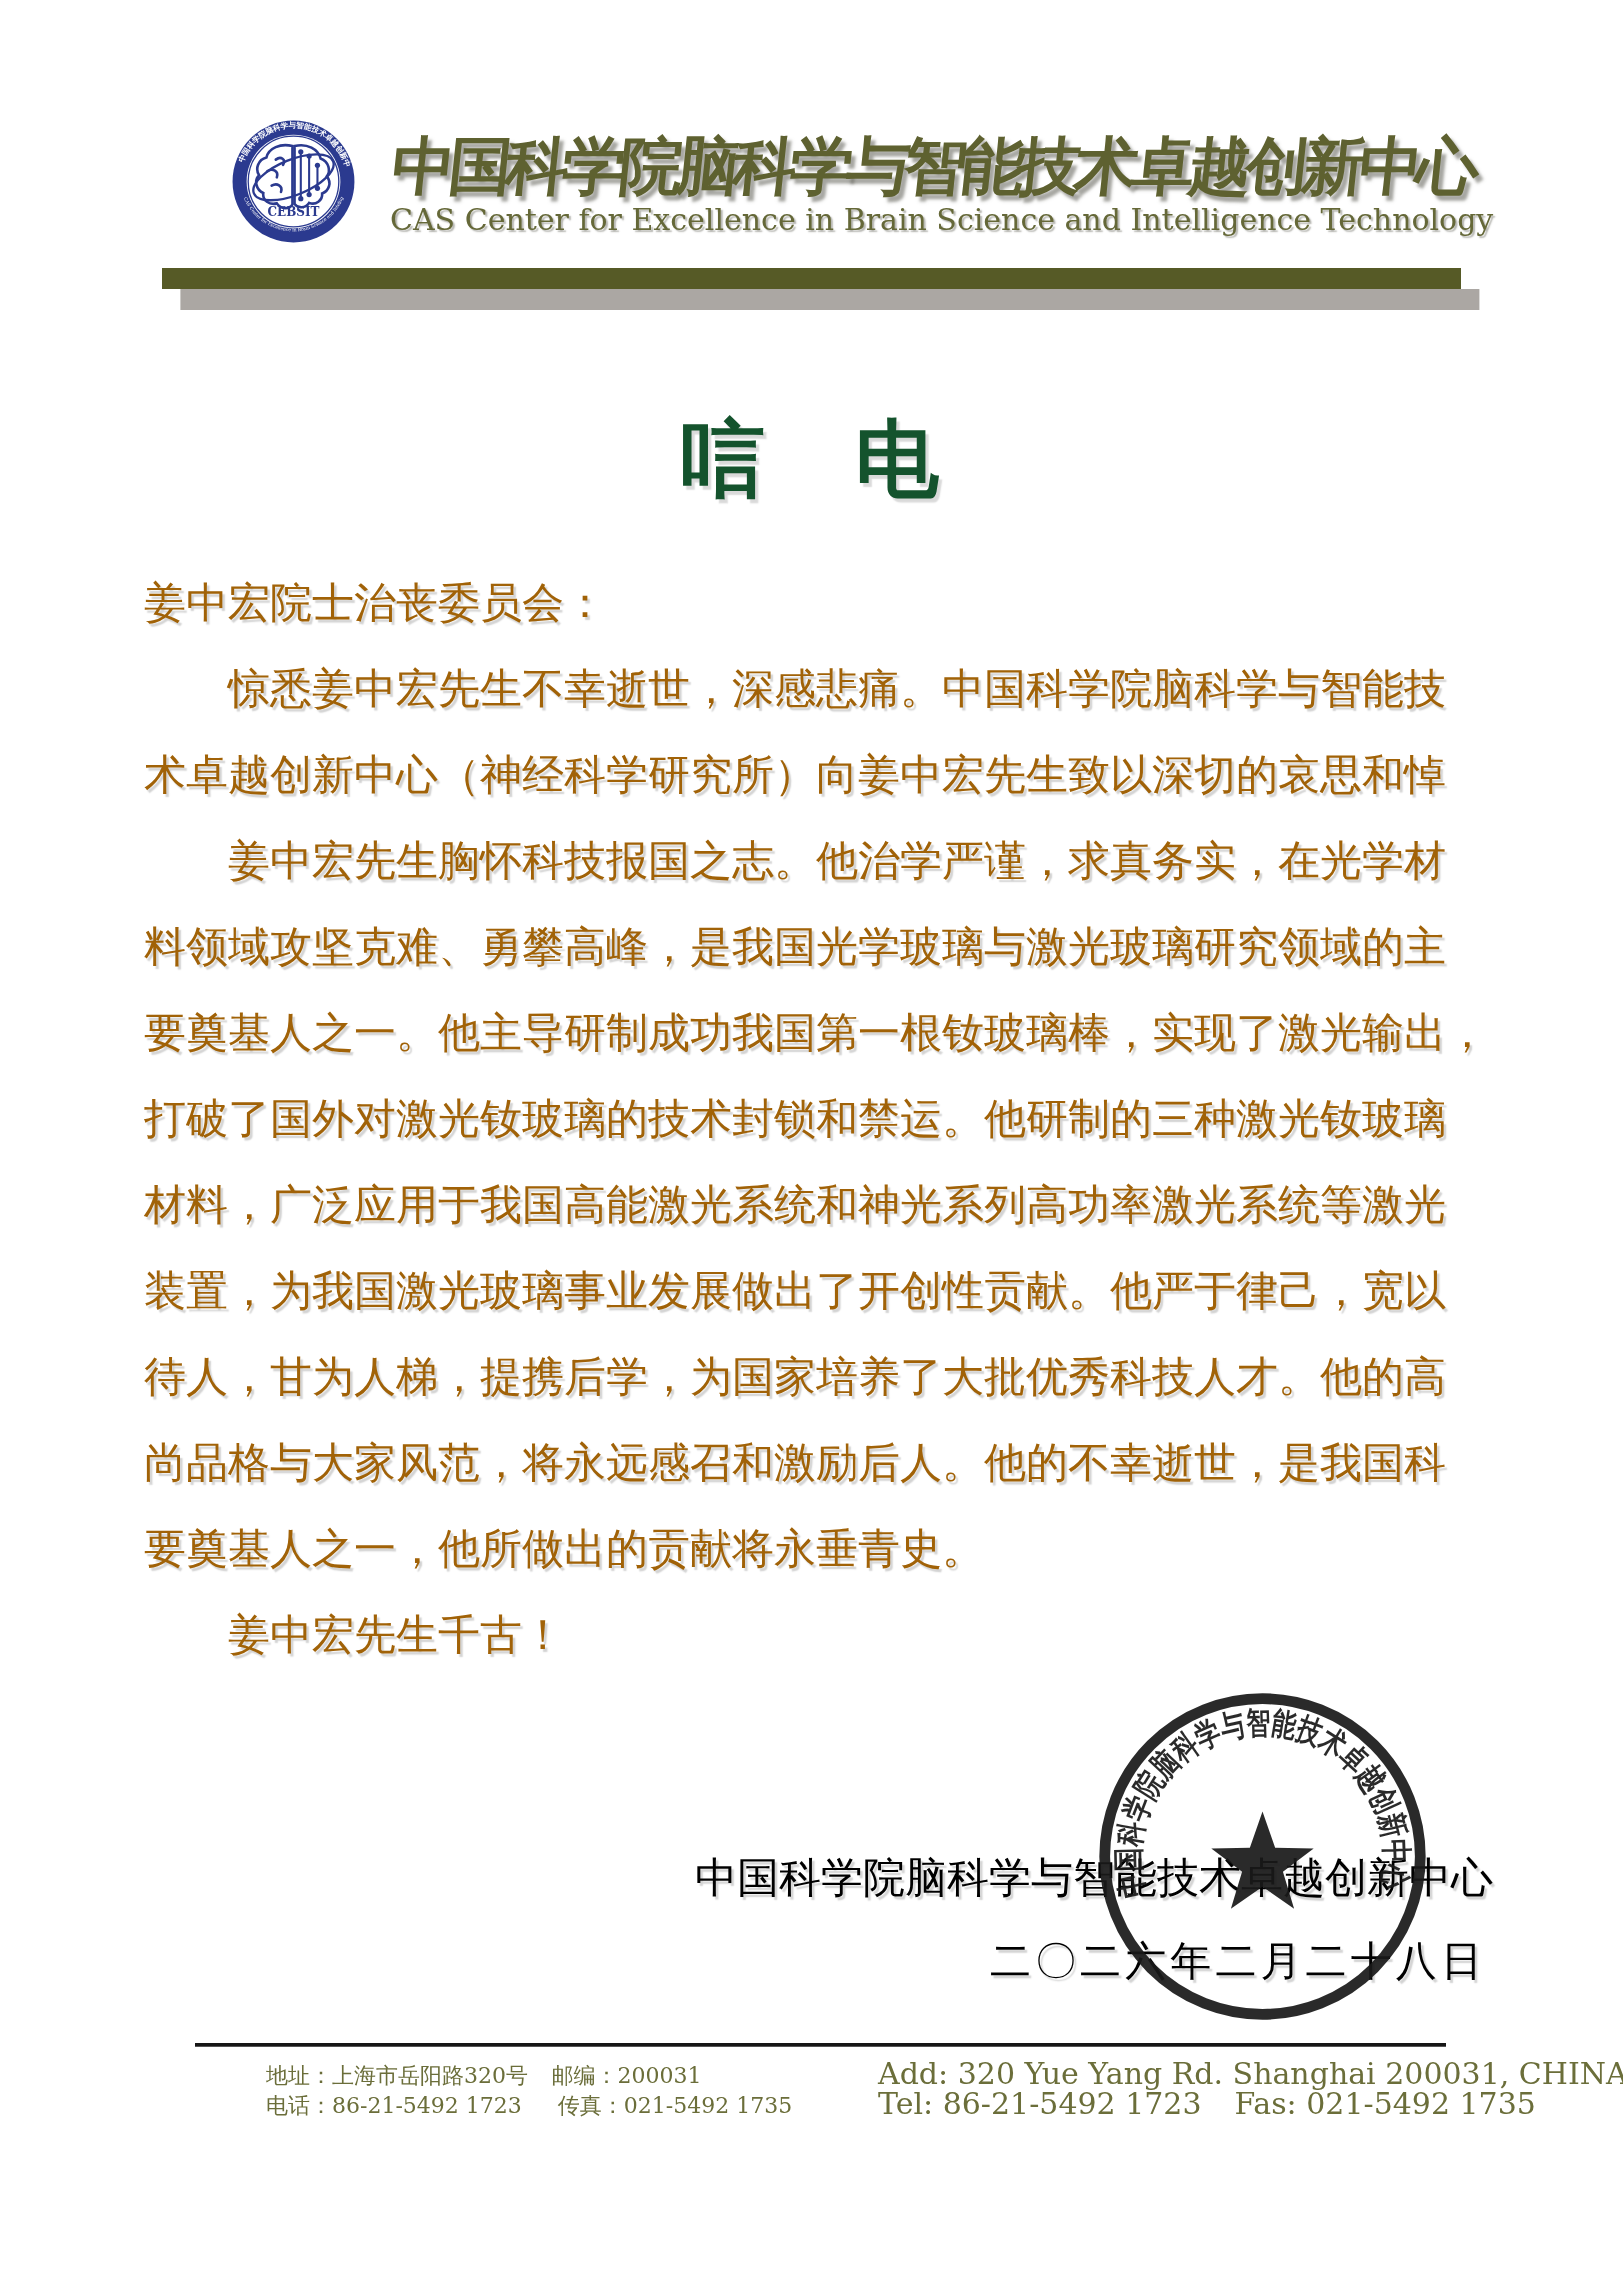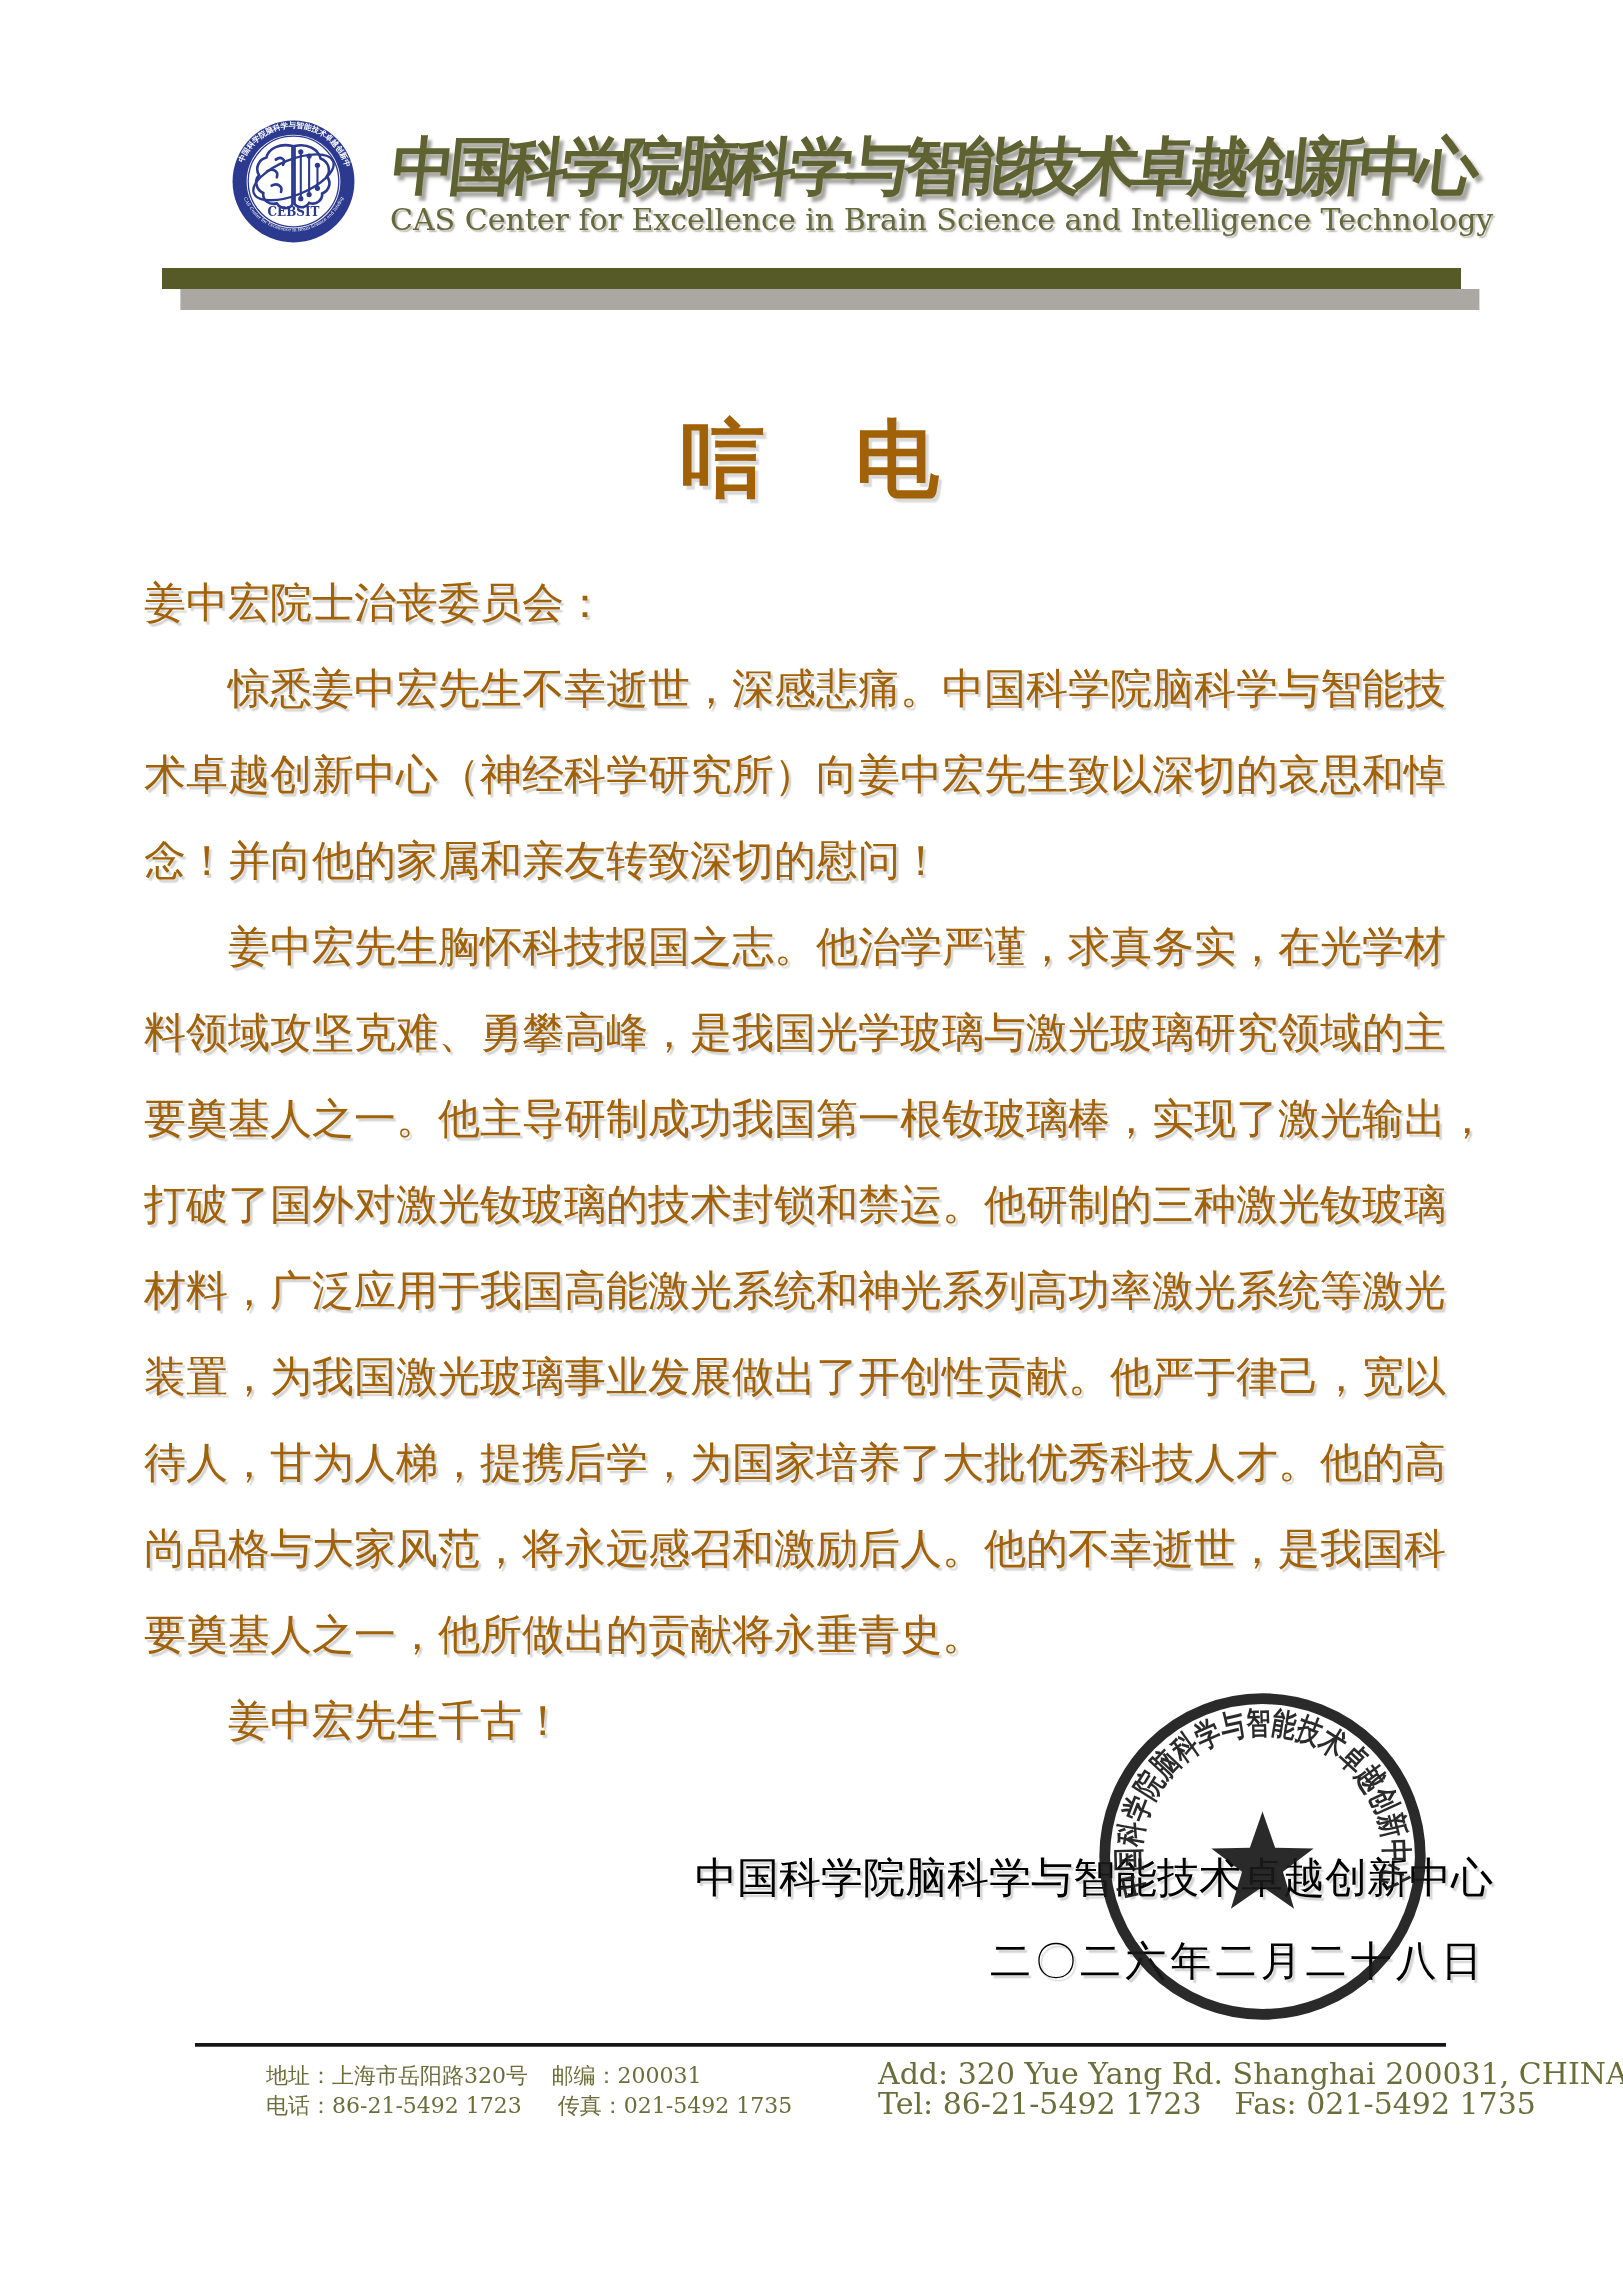--- a/index.html
+++ b/index.html
@@ -20,21 +20,21 @@
     font-size:30px; color:#656838; white-space:nowrap;
     text-shadow:2px 2px 1.5px rgba(90,90,80,0.45);
   }
   .olive-bar{
     position:absolute; left:162px; top:268px; width:1299px; height:21px;
     background:#565a26; box-shadow:18.4px 21px 0 0 #aba7a3;
   }
   
   .doc-title{
     position:absolute; left:0; top:403px; width:1623px; text-align:center;
-    font-size:84px; font-weight:bold; color:#a16207; letter-spacing:3.1px;
+    font-size:84px; font-weight:bold; color:#14532d; letter-spacing:3.1px;
     text-shadow:3.1px 3.6px 1.5px rgba(0,0,0,0.15);
   }
   
   .body-block{
     position:absolute; left:144px; top:560px; width:1355px;
     font-size:42px; line-height:86px; color:#a16207;
   }
   .body-block .line{
     white-space:nowrap; height:86px;
     text-shadow:2.6px 3.1px 1.5px rgba(0,0,0,0.18);
@@ -113,21 +113,20 @@
   <div class="org-cn">中国科学院脑科学与智能技术卓越创新中心</div>
   <div class="org-en">CAS Center for Excellence in Brain Science and Intelligence Technology</div>
   <div class="olive-bar"></div>
 
   <div class="doc-title">唁　电</div>
 
   <div class="body-block">
     <div class="line">姜中宏院士治丧委员会：</div>
     <div class="line indent">惊悉姜中宏先生不幸逝世，深感悲痛。中国科学院脑科学与智能技</div>
     <div class="line">术卓越创新中心（神经科学研究所）向姜中宏先生致以深切的哀思和悼</div>
-    <div class="line">念！并向他的家属和亲友转致深切的慰问！</div>
     <div class="line indent">姜中宏先生胸怀科技报国之志。他治学严谨，求真务实，在光学材</div>
     <div class="line">料领域攻坚克难、勇攀高峰，是我国光学玻璃与激光玻璃研究领域的主</div>
     <div class="line">要奠基人之一。他主导研制成功我国第一根钕玻璃棒，实现了激光输出，</div>
     <div class="line">打破了国外对激光钕玻璃的技术封锁和禁运。他研制的三种激光钕玻璃</div>
     <div class="line">材料，广泛应用于我国高能激光系统和神光系列高功率激光系统等激光</div>
     <div class="line">装置，为我国激光玻璃事业发展做出了开创性贡献。他严于律己，宽以</div>
     <div class="line">待人，甘为人梯，提携后学，为国家培养了大批优秀科技人才。他的高</div>
     <div class="line">尚品格与大家风范，将永远感召和激励后人。他的不幸逝世，是我国科</div>
     <div class="line">要奠基人之一，他所做出的贡献将永垂青史。</div>
     <div class="line indent">姜中宏先生千古！</div>

